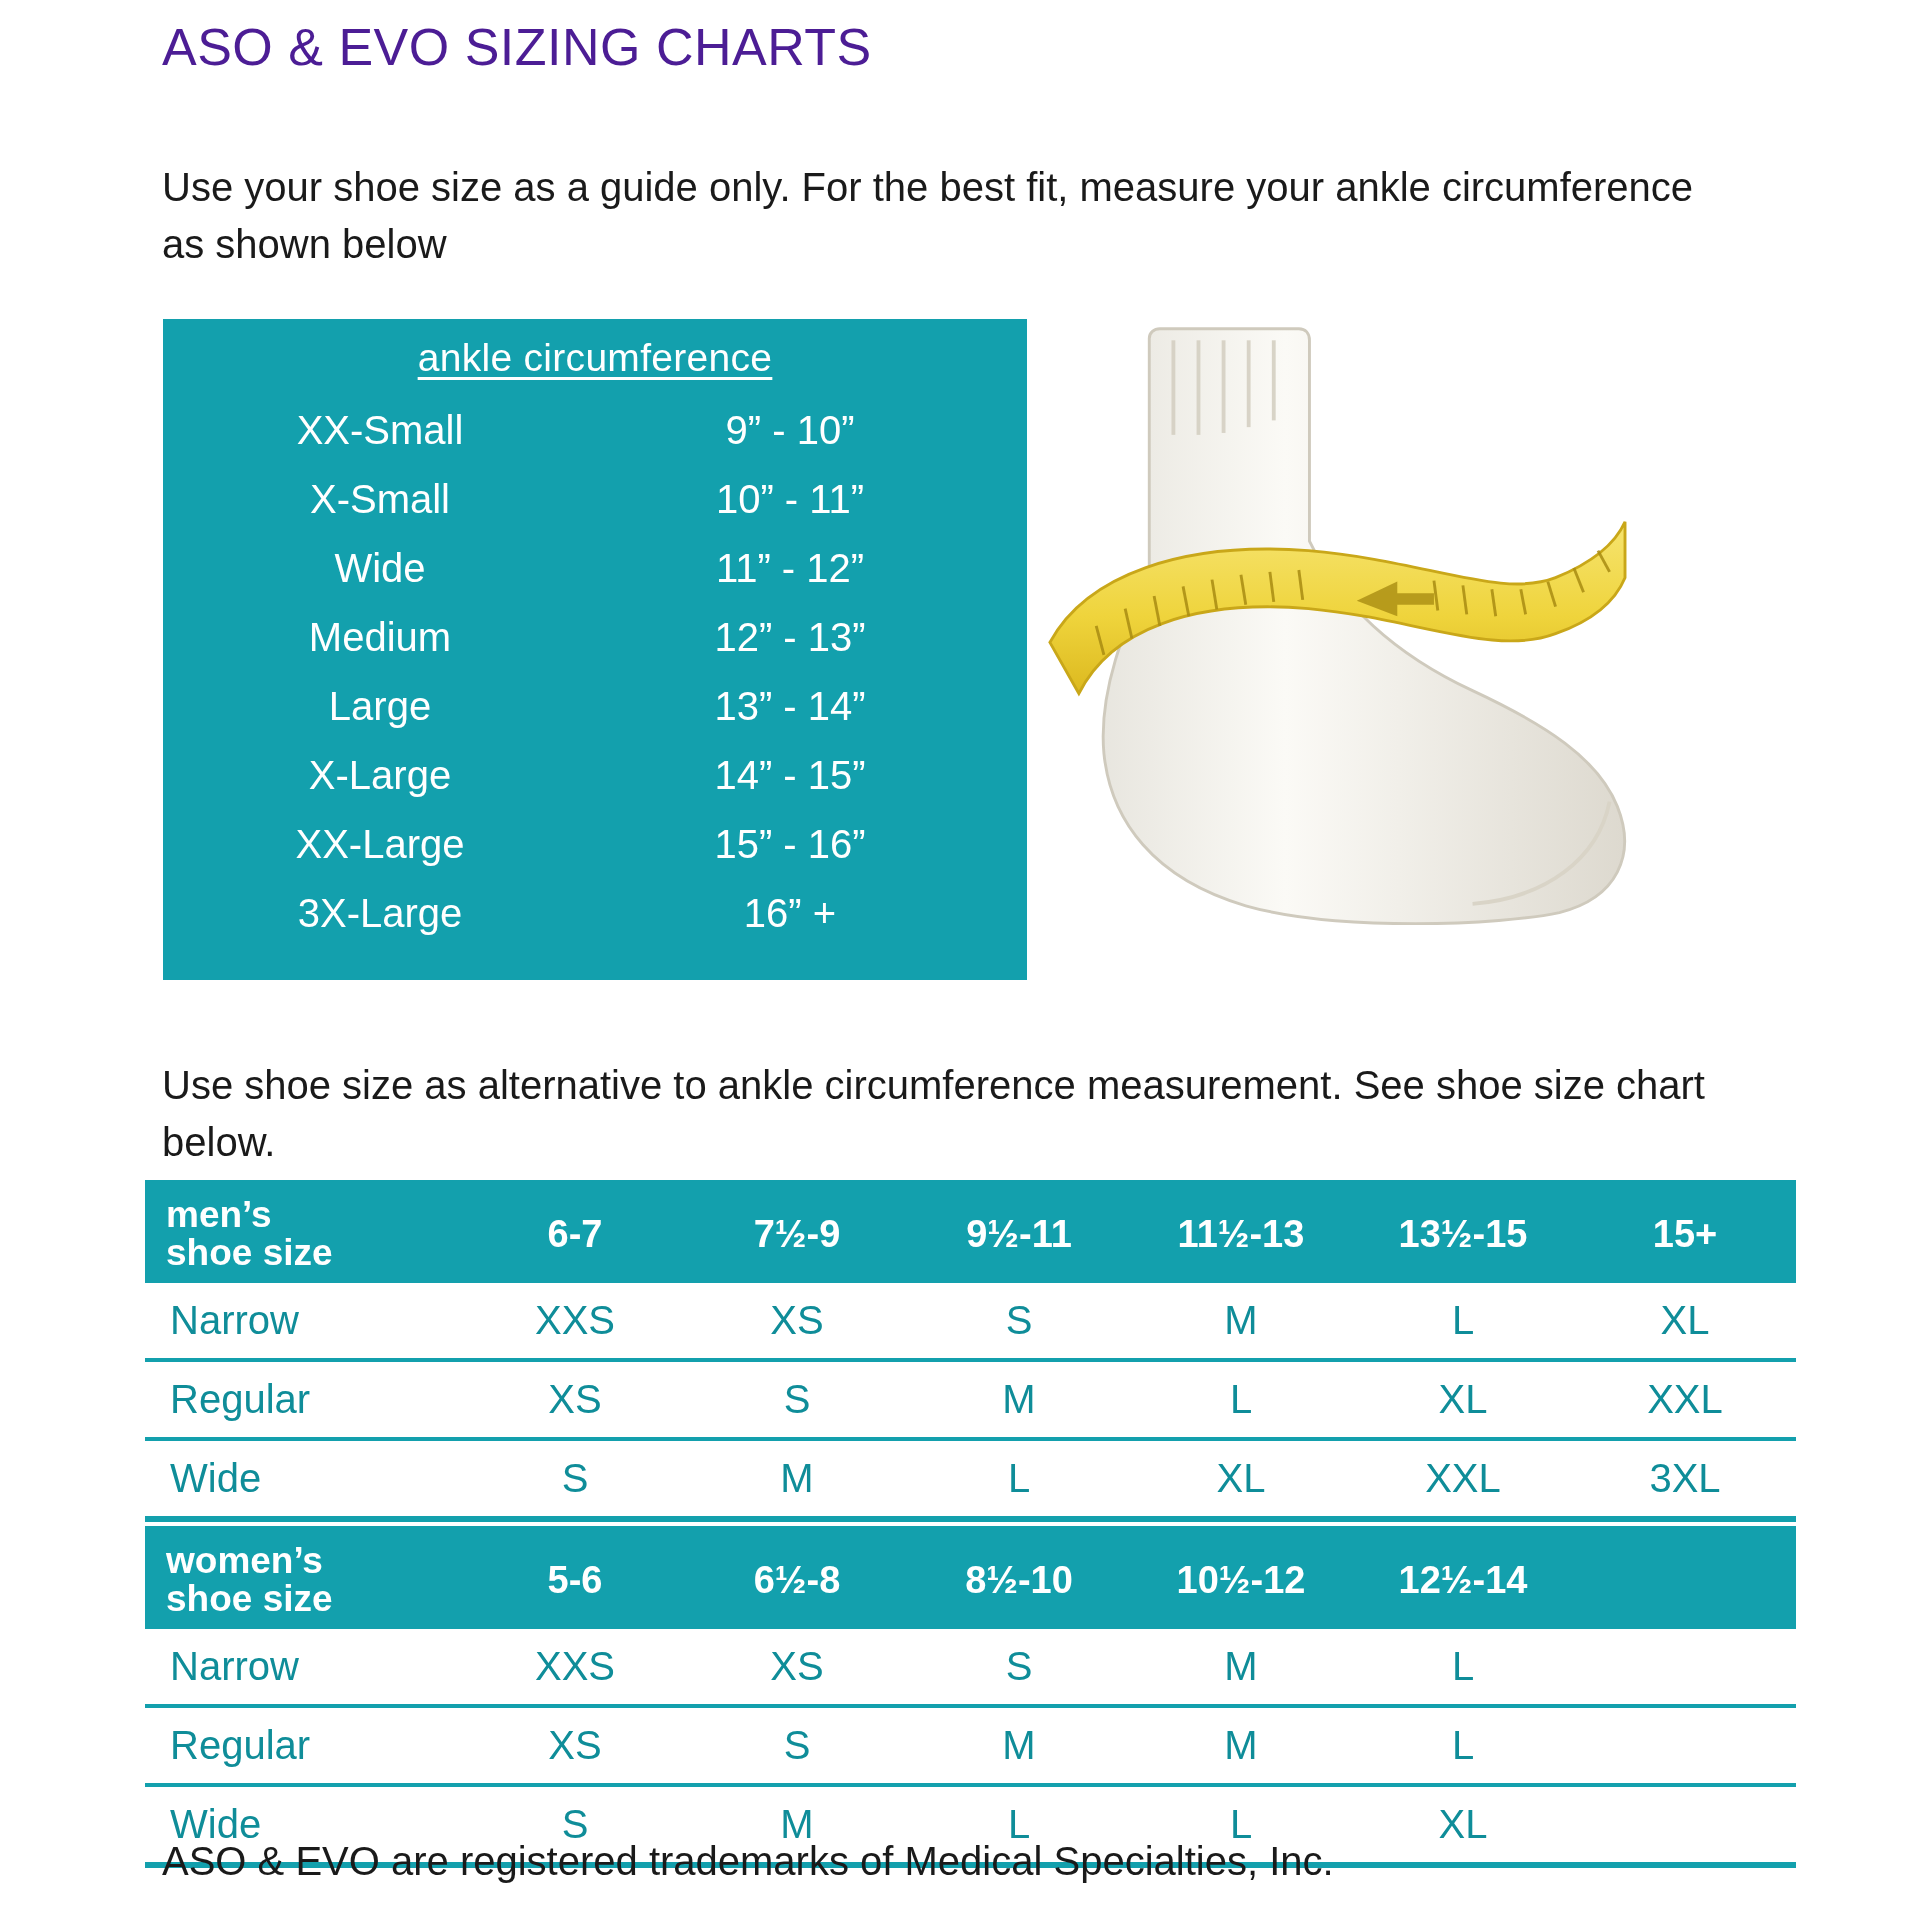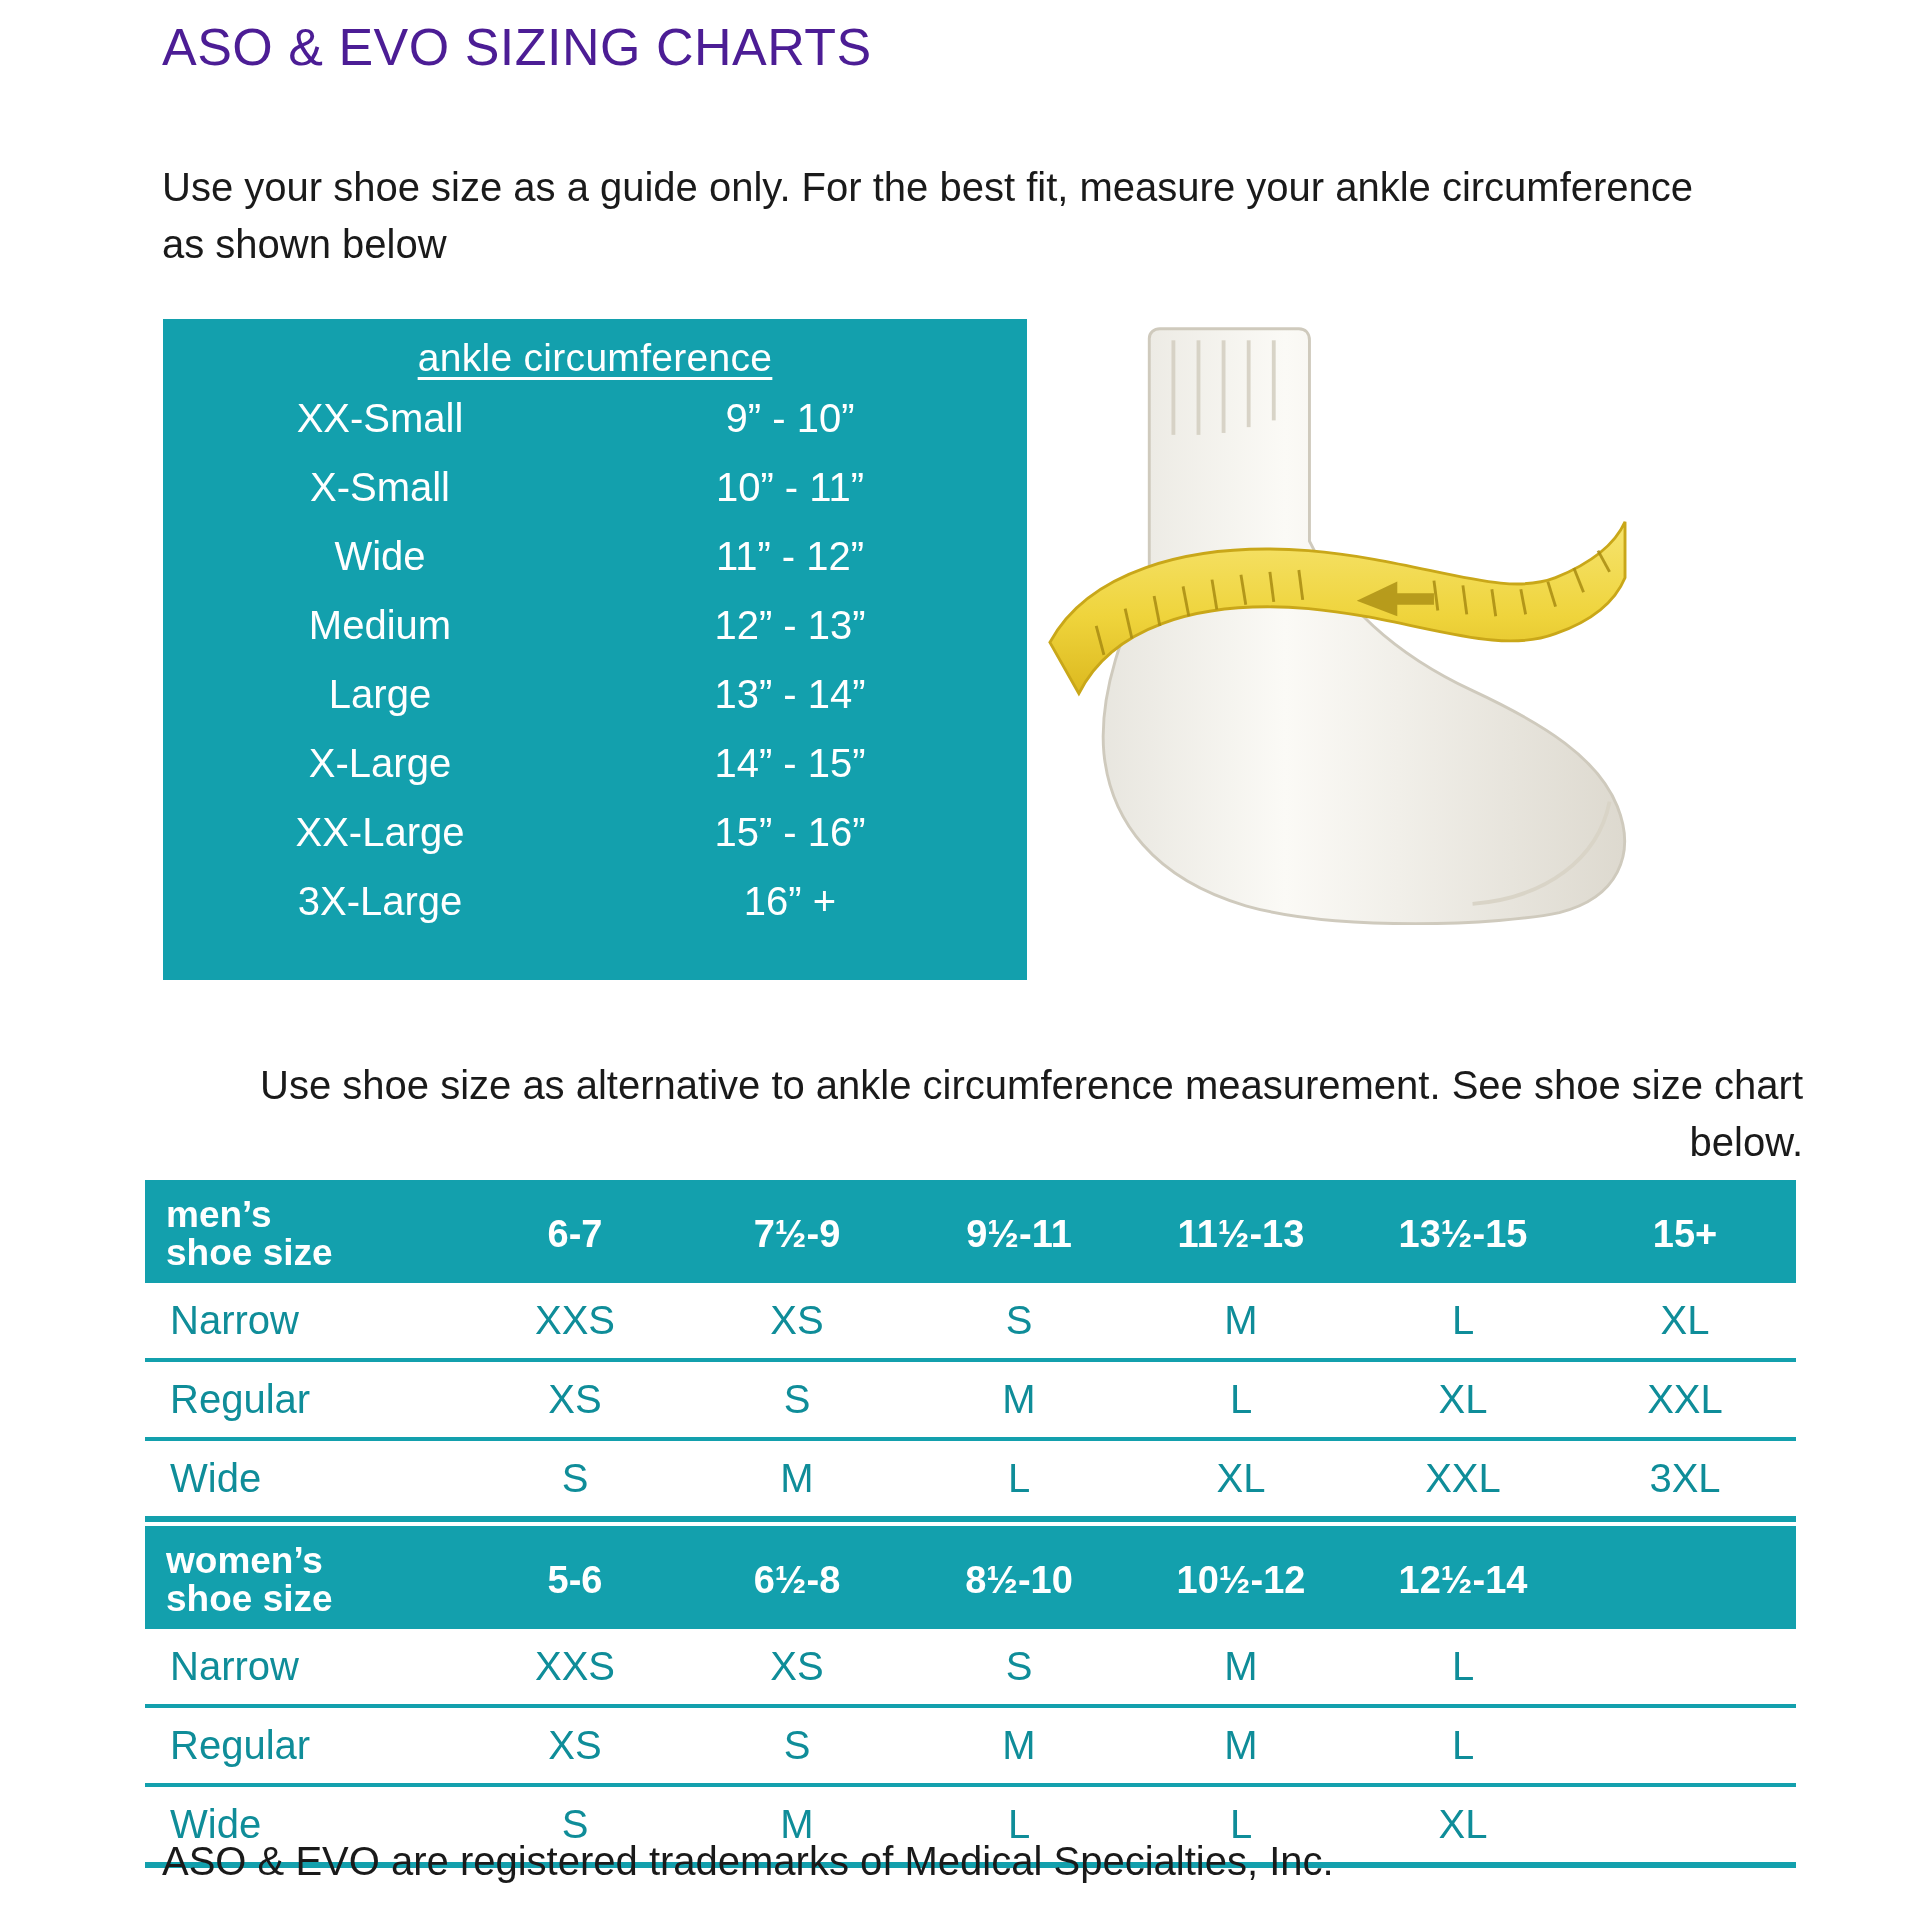--- a/index.html
+++ b/index.html
@@ -61,20 +61,21 @@
     padding-top: 17.4px;
     text-decoration: underline;
     text-underline-offset: 5.8px;
     letter-spacing: 0.3px;
   }
   .ankle-rows {
     margin-top: 15.4px;
   }
   .ankle-row {
     display: flex;
+    align-items: center;
     height: 69px;
     font-size: 40px;
   }
   .ankle-row .sz {
     width: 434px;
     text-align: center;
   }
   .ankle-row .val {
     width: 386px;
     text-align: center;
@@ -91,21 +92,20 @@
 
   
   .intro2 {
     position: absolute;
     left: 162px;
     top: 1057px;
     width: 1641px;
     font-size: 40px;
     line-height: 1.42;
     color: #1a1a1a;
-    text-align: right;
   }
 
   
   .size-table {
     position: absolute;
     left: 145px;
     width: 1651px;
     background: #13a0ad;
     border-collapse: collapse;
   }

